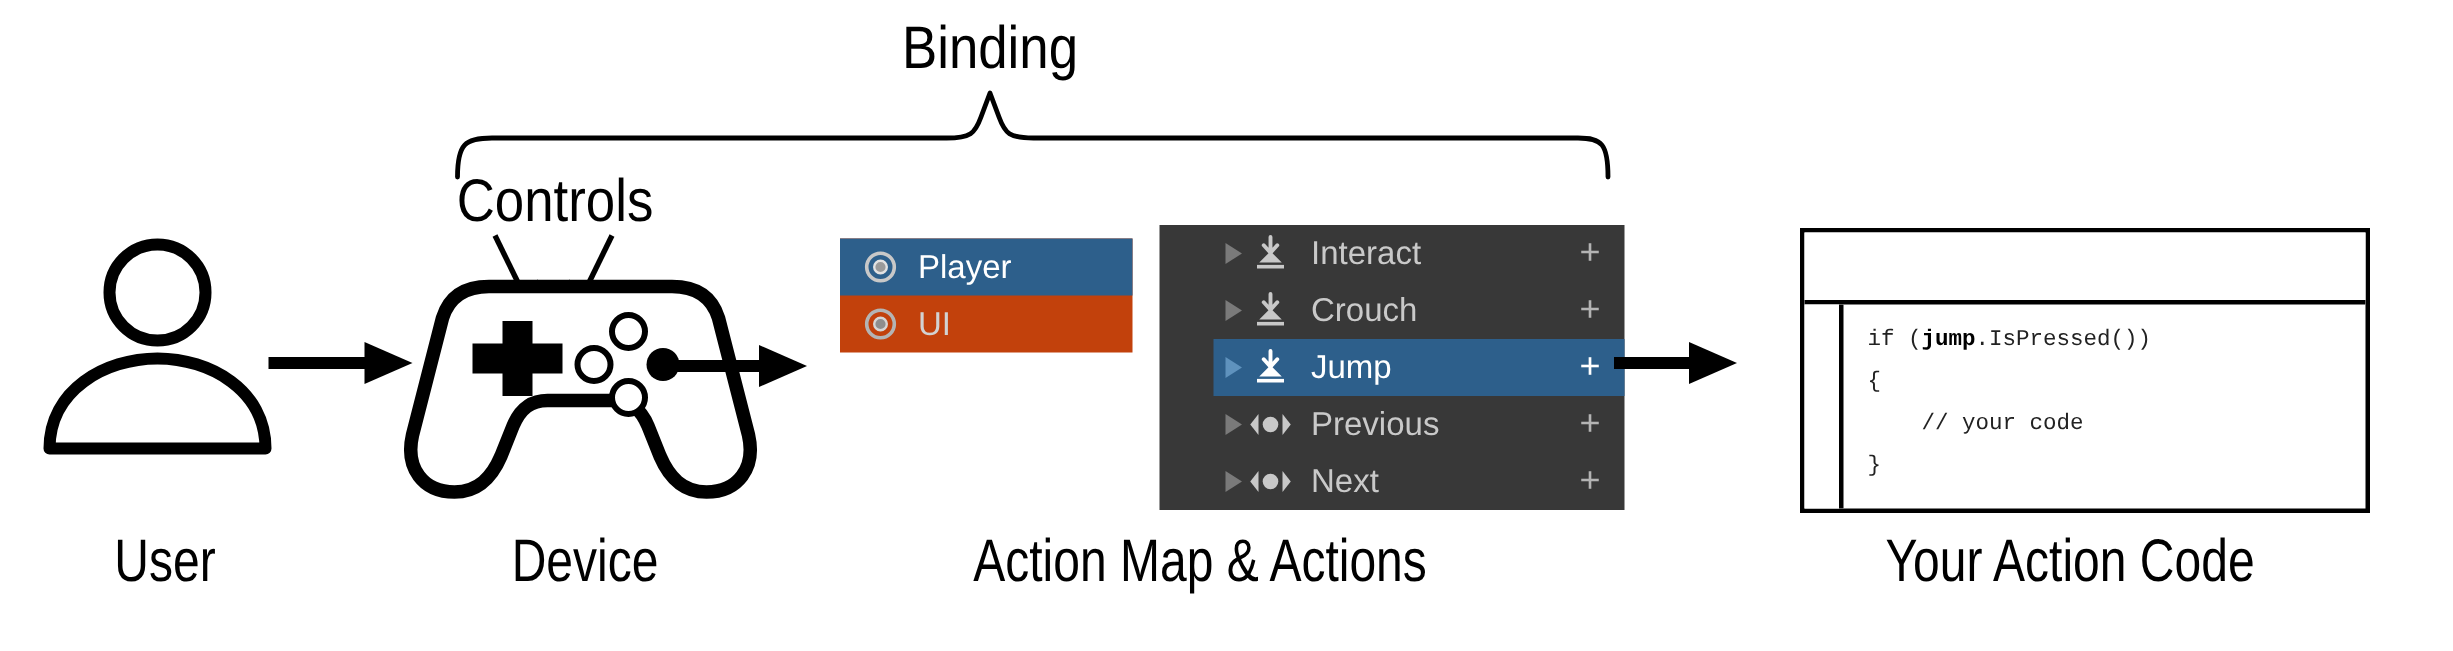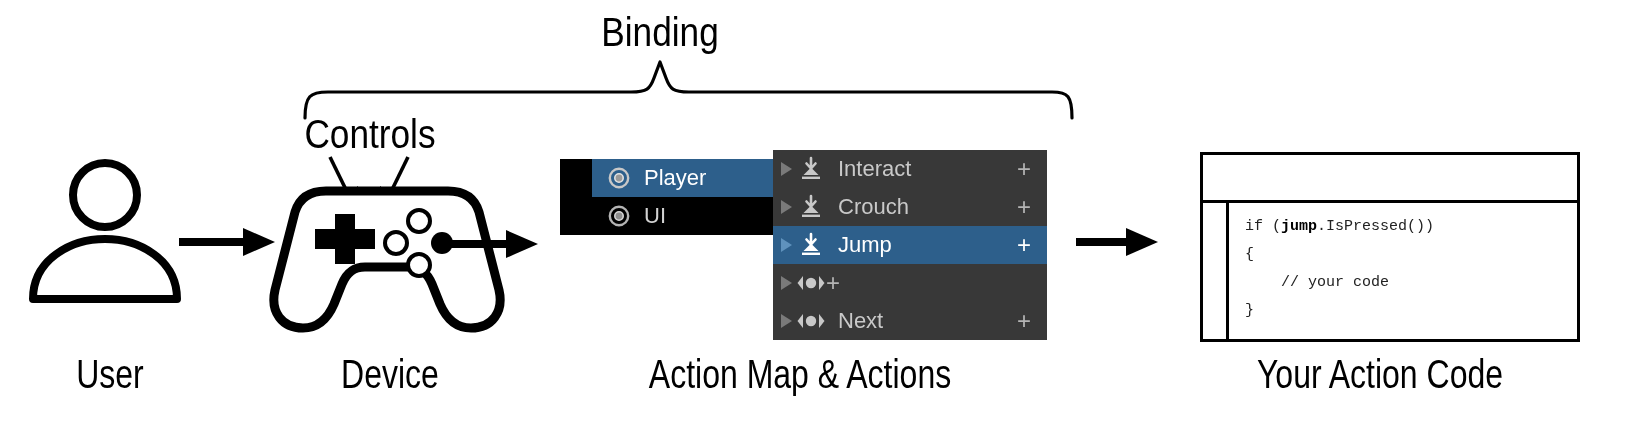--- a/index.html
+++ b/index.html
@@ -42,22 +42,21 @@
     color: #000000;
     white-space: nowrap;
     transform: scaleX(0.88);
     transform-origin: center top;
     text-align: center;
   }
 
   
   .map-panel {
     position: absolute;
-    background: #000000;
-    padding-left: 32px;
+    background: #c2410c;
   }
   .map-row {
     display: flex;
     align-items: center;
     height: 38px;
     padding-left: 12px;
     box-sizing: border-box;
   }
   .map-row.selected { background: #2d5f8b; }
   .map-row .rowlabel {
@@ -65,20 +64,21 @@
     font-size: 22px;
     color: #d2d2d2;
     margin-left: 10px;
     white-space: nowrap;
   }
   .map-row.selected .rowlabel { color: #ffffff; }
 
   .actions-panel {
     position: absolute;
     background: #383838;
+    padding-left: 36px;
   }
   .act-row {
     display: flex;
     align-items: center;
     height: 38px;
     box-sizing: border-box;
     padding-left: 8px;
     padding-right: 16px;
   }
   .act-row.selected { background: #2d5f8b; }
@@ -284,20 +284,21 @@
 
     <div class="act-row">
       <span class="fold"></span>
       <span class="icon-slot">
         <svg width="28" height="18" viewBox="0 0 28 18">
           <path d="M6,2 L6,16 L0.5,9 Z" fill="#c8c8c8"></path>
           <circle cx="14" cy="9" r="5.2" fill="#c8c8c8"></circle>
           <path d="M22,2 L22,16 L27.5,9 Z" fill="#c8c8c8"></path>
         </svg>
       </span>
+      <span class="actlabel">Previous</span>
       <span class="plus">+</span>
     </div>
 
     <div class="act-row">
       <span class="fold"></span>
       <span class="icon-slot">
         <svg width="28" height="18" viewBox="0 0 28 18">
           <path d="M6,2 L6,16 L0.5,9 Z" fill="#c8c8c8"></path>
           <circle cx="14" cy="9" r="5.2" fill="#c8c8c8"></circle>
           <path d="M22,2 L22,16 L27.5,9 Z" fill="#c8c8c8"></path>

